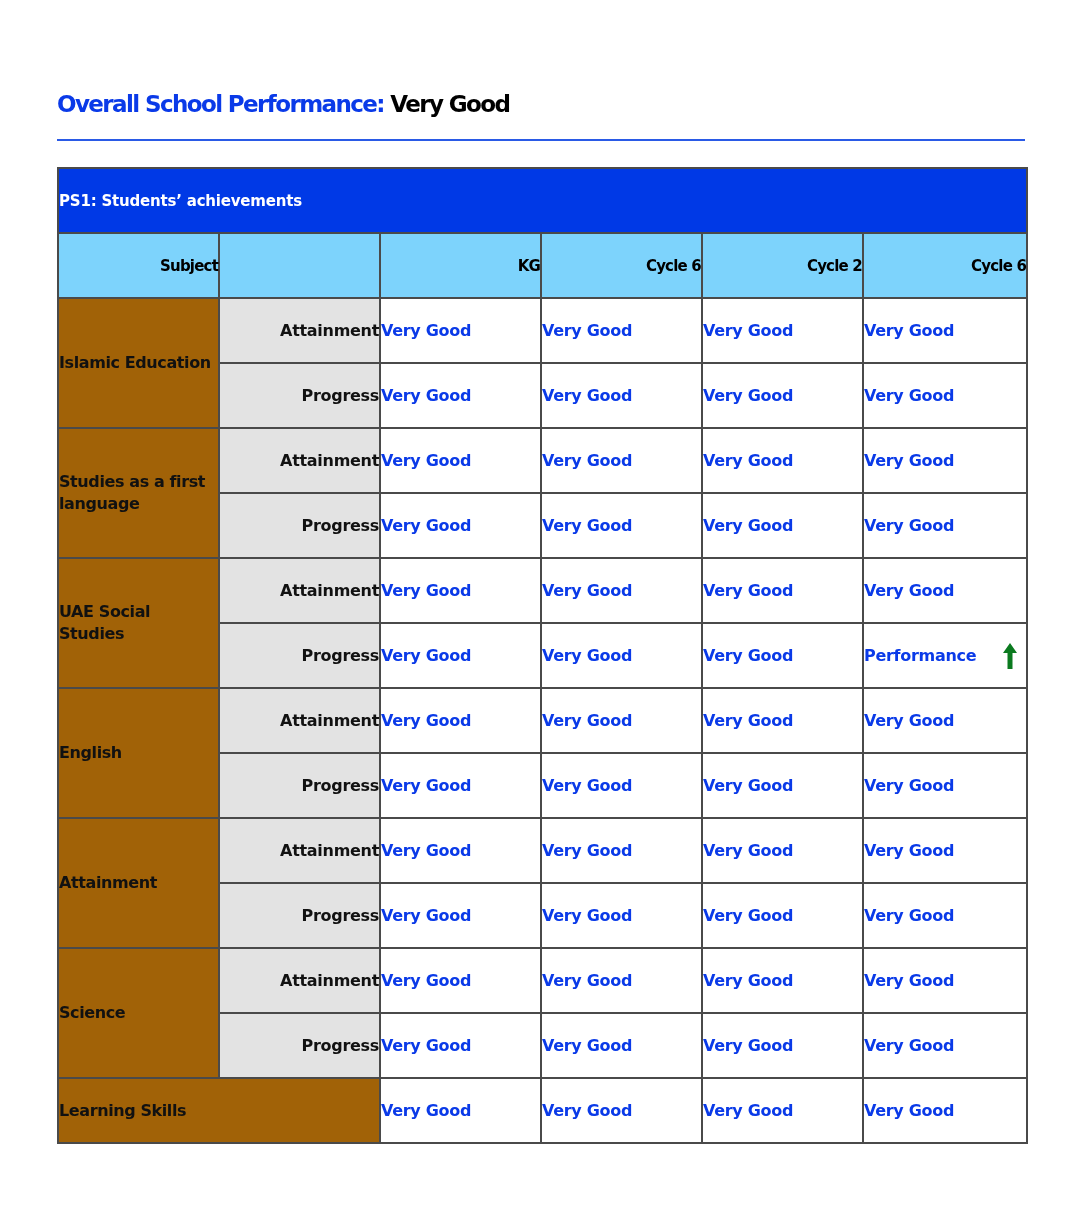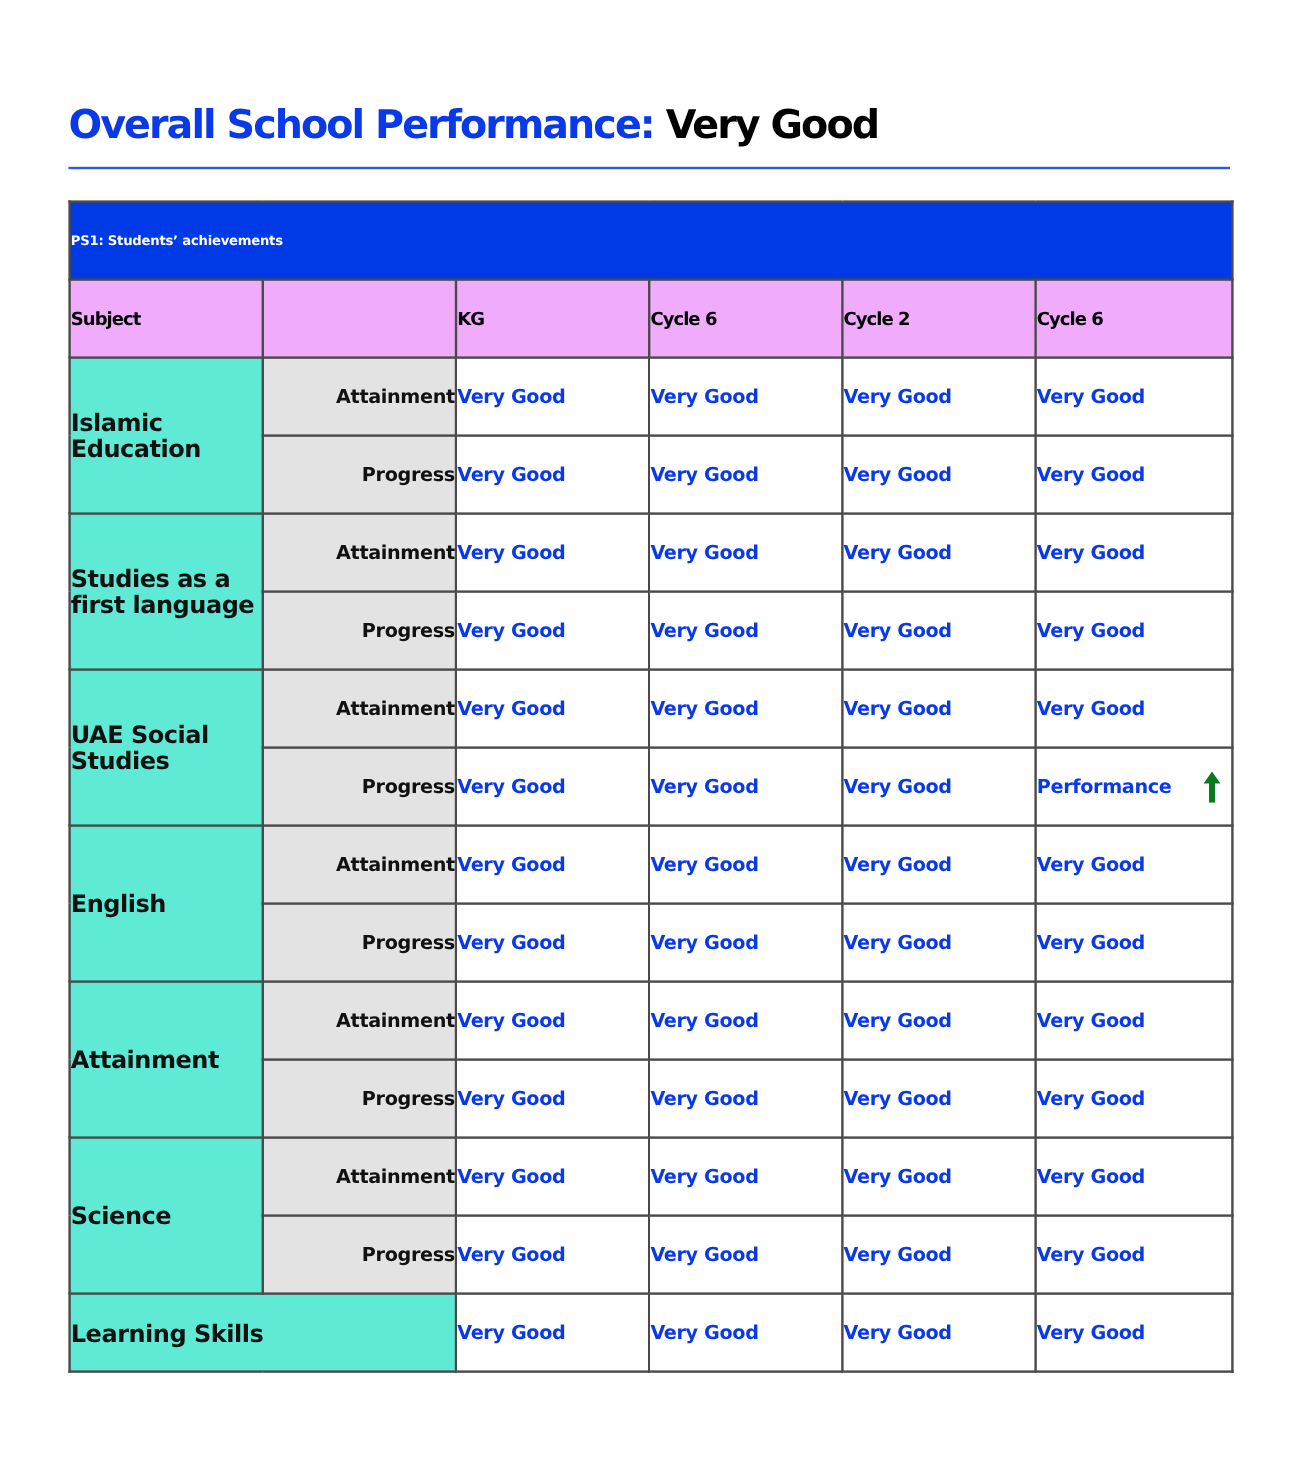--- a/index.html
+++ b/index.html
@@ -1,45 +1,45 @@
 <!DOCTYPE html>
 <html><head>
 <meta charset="utf-8">
 <style>
   html, body { margin: 0; padding: 0; background: #ffffff; }
   body { width: 1080px; height: 1220px; position: relative; font-family: "Liberation Sans", "DejaVu Sans", sans-serif; color: #111; }
   .title {
     position: absolute; left: 57px; top: 84px;
-    font-size: 33px; font-weight: 900; letter-spacing: -1.6px;
+    font-size: 23px; font-weight: 900; letter-spacing: -1.6px;
     font-family: "DejaVu Sans", sans-serif;
     line-height: 40px; white-space: nowrap;
   }
   .title .lead { color: #0a3ae8; }
   .title .rating { color: #000; }
   .rule { position: absolute; left: 57px; top: 139px; width: 968px; height: 2px; background: #2a5ae6; }
 
   table.perf {
     position: absolute; left: 57px; top: 167px;
     width: 969px; border-collapse: collapse; table-layout: fixed;
   }
   table.perf td, table.perf th {
     border: 2px solid #4a4a4a; height: 63px; padding: 0; vertical-align: middle;
   }
   .banner th {
     background: #0039e6; color: #fff; text-align: left;
-    font-size: 11px; font-weight: 700; padding-left: 11px; height: 64px;
+    font-size: 15px; font-weight: 700; padding-left: 11px; height: 64px;
     font-family: "DejaVu Sans", sans-serif; letter-spacing: -0.2px;
   }
   .colhead th {
-    background: #f0abfc; color: #000; font-weight: 900; font-size: 15px; text-align: left;
+    background: #7dd3fc; color: #000; font-weight: 900; font-size: 15px; text-align: right;
     font-family: "DejaVu Sans", sans-serif; letter-spacing: -0.8px; margin-top: 44px;
   }
   td.subject {
-    background: #5eead4; text-align: left; padding-left: 10px; padding-right: 8px;
-    font-size: 20px; font-weight: 700; line-height: 22px; color: #111;
+    background: #a16207; text-align: left; padding-left: 10px; padding-right: 8px;
+    font-size: 16px; font-weight: 700; line-height: 22px; color: #111;
     font-family: "DejaVu Sans", sans-serif; letter-spacing: -0.4px;
   }
   td.measure {
     background: #e3e3e3; text-align: right; font-size: 16px; font-weight: 700; color: #111;
     font-family: "DejaVu Sans", sans-serif; letter-spacing: -0.3px;
   }
   td.grade {
     background: #fff; text-align: left; padding-left: 10px;
     font-size: 16px; font-weight: 700; color: #0a3ae8;
     font-family: "DejaVu Sans", sans-serif; letter-spacing: -0.3px;

